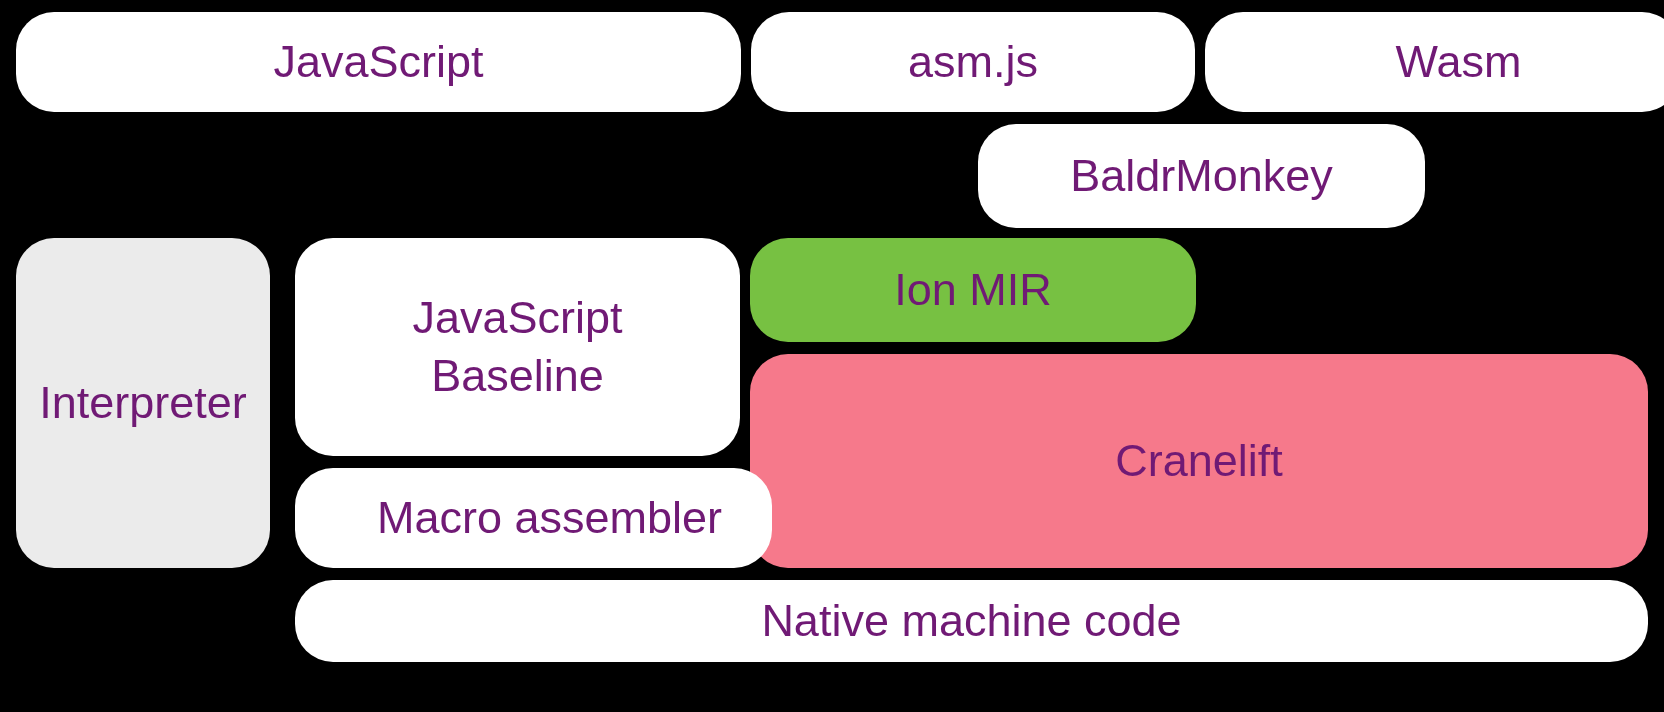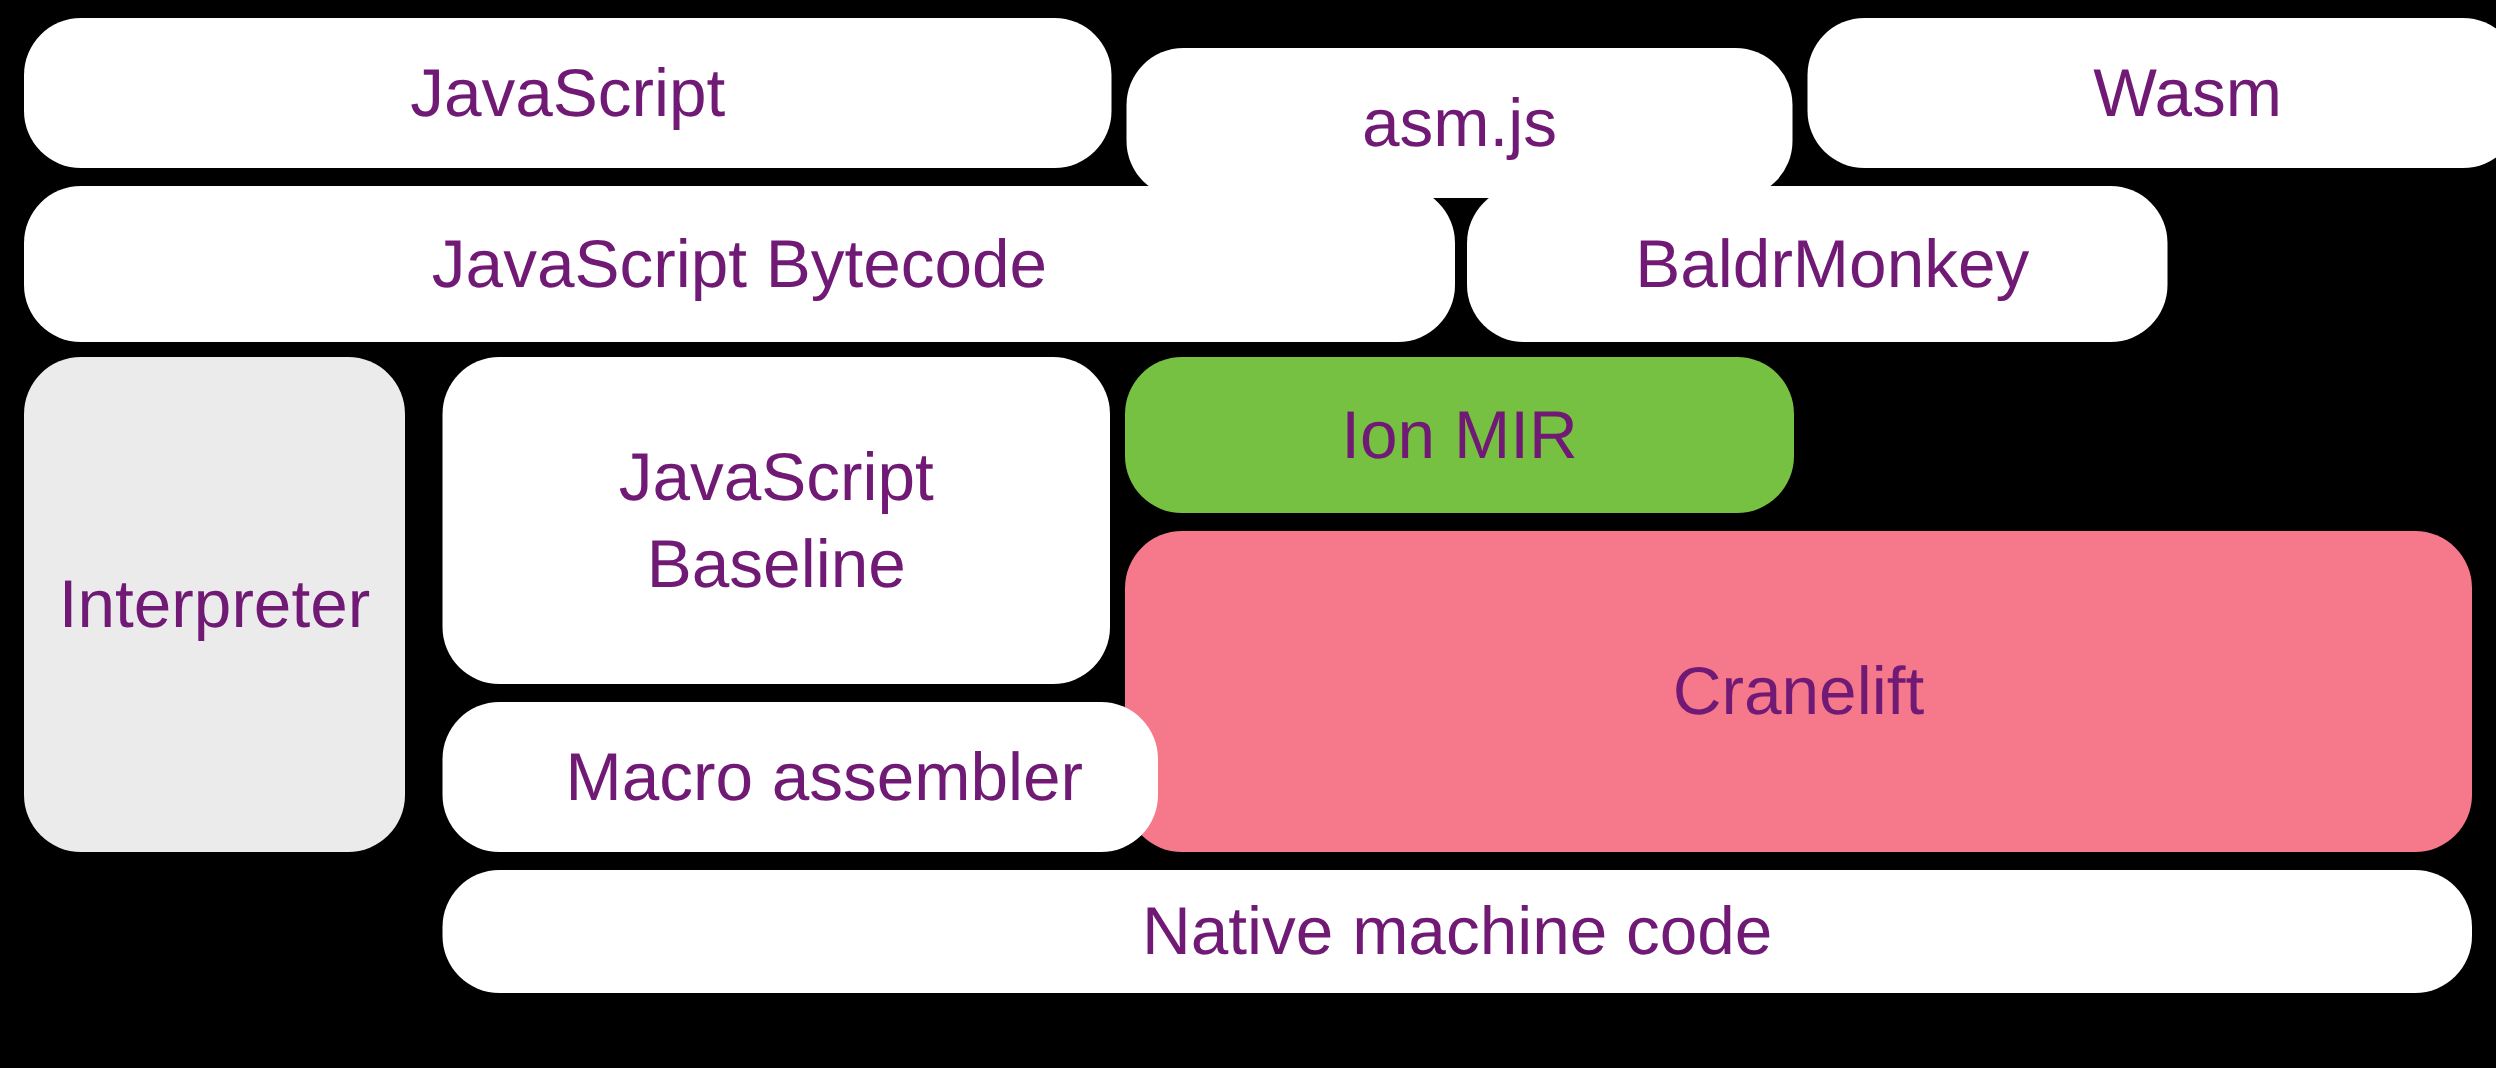--- a/index.html
+++ b/index.html
@@ -24,40 +24,39 @@
     font-size: 45px;
     line-height: 1.28;
     color: #701a75;
     white-space: pre-line;
   }
   
   .b-javascript        { left:  16px; top:  12px; width: 725px; height: 100px; }
   .b-asmjs             { left: 751px; top:  12px; width: 444px; height: 100px; }
   .b-wasm              { left:1205px; top:  12px; width: 443px; height: 100px; padding-left: 32px; }
   .b-js-bytecode       { left:  16px; top: 124px; width: 954px; height: 104px; }
-  .b-baldrmonkey       { left: 978px; top: 124px; width: 447px; height: 104px; padding-left: 20px; }
+  .b-baldrmonkey       { left: 978px; top: 124px; width: 447px; height: 104px; }
   .b-interpreter       { left:  16px; top: 238px; width: 254px; height: 330px; }
   .b-js-baseline       { left: 295px; top: 238px; width: 445px; height: 218px; }
   .b-ion-mir           { left: 750px; top: 238px; width: 446px; height: 104px; }
   .b-cranelift         { left: 750px; top: 354px; width: 898px; height: 214px; }
   .b-macro-assembler   { left: 295px; top: 468px; width: 445px; height: 100px; }
   .b-native-machine-code{ left:295px; top: 580px; width:1353px; height: 82px; }
 </style>
 </head>
 <body>
 
 <div class="canvas" style="background: rgb(0, 0, 0);">
 
   <div class="box b-javascript" style="background: rgb(255, 255, 255);">JavaScript</div>
 
-  <div class="box b-asmjs" style="background: rgb(255, 255, 255); margin-top: 20px;">asm.js</div>
+  <div class="box b-asmjs" style="background: rgb(255, 255, 255);">asm.js</div>
 
   <div class="box b-wasm" style="background: rgb(255, 255, 255);">Wasm</div>
 
-  <div class="box b-js-bytecode" style="background: rgb(255, 255, 255);">JavaScript Bytecode</div>
 
   <div class="box b-baldrmonkey" style="background: rgb(255, 255, 255);">BaldrMonkey</div>
 
   <div class="box b-interpreter" style="background: rgb(235, 235, 235);">Interpreter</div>
 
   <div class="box b-js-baseline" style="background: rgb(255, 255, 255);">JavaScript
 Baseline</div>
 
   <div class="box b-ion-mir" style="background: rgb(119, 193, 66);">Ion MIR</div>
 

